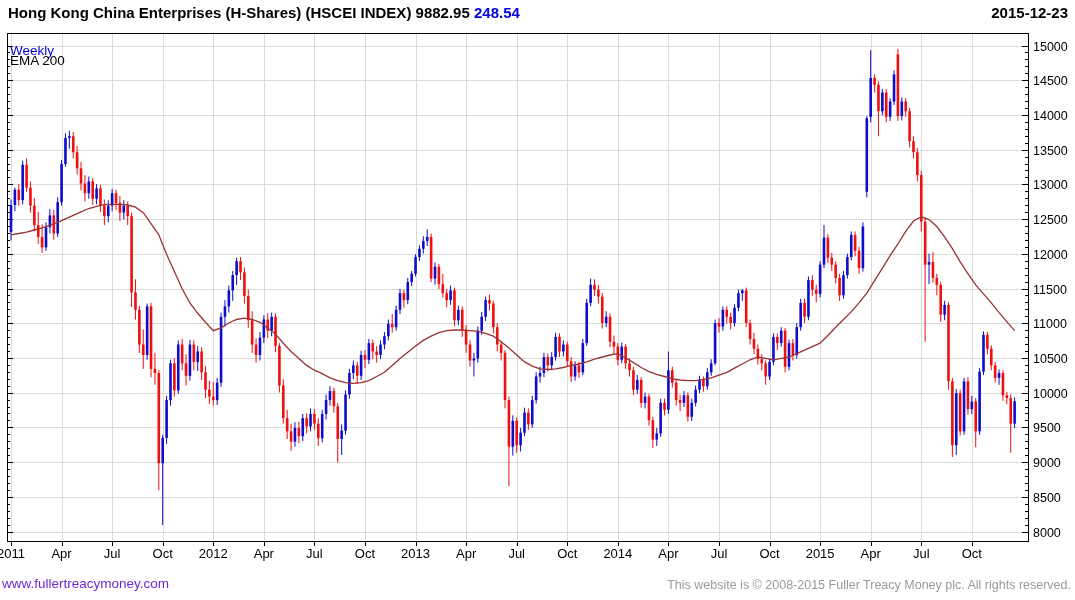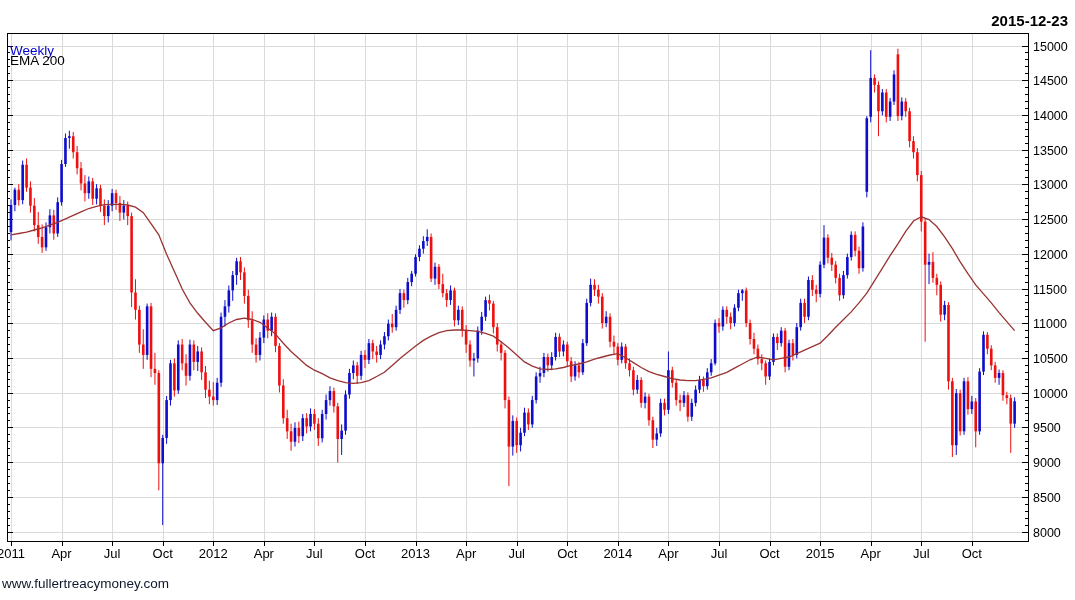--- a/index.html
+++ b/index.html
@@ -1,31 +1,34 @@
 <!DOCTYPE html>
 <html><head>
 <meta charset="utf-8">
 <style>
   html,body{margin:0;padding:0;background:#ffffff;}
   .stage{position:relative;width:1075px;height:600px;background:#fff;overflow:hidden;
          font-family:"Liberation Sans","DejaVu Sans",sans-serif;}
   .titlebar{position:absolute;top:4px;left:8px;font-size:15px;font-weight:bold;color:#000;white-space:nowrap;}
   .titlebar .chg{color:#0000dd;}
-  .datebox{position:absolute;top:4px;right:7px;font-size:15px;font-weight:bold;color:#000;margin-top:8px;}
+  .datebox{position:absolute;top:4px;right:7px;font-size:15px;font-weight:bold;color:#000;}
   .legend-weekly{position:absolute;top:43px;left:10px;font-size:13.5px;color:#0000cc;}
   .legend-ema{position:absolute;top:53px;left:10px;font-size:13.5px;color:#000000;}
-  .footer-link{position:absolute;top:576px;left:2px;font-size:13.5px;color:#0f172a;text-decoration:none;}
+  .footer-link{position:absolute;top:576px;left:2px;font-size:13.5px;color:#6d28d9;text-decoration:none;}
   .footer-copy{position:absolute;top:578px;right:4px;font-size:12.5px;color:#9a9a9a;}
   svg{position:absolute;top:0;left:0;}
 </style>
 </head>
 <body>
 
 <div class="stage">
 
+  <div class="titlebar">
+    <span>Hong Kong China Enterprises (H-Shares) (HSCEI INDEX)</span>&nbsp;<span>9882.95</span>&nbsp;<span class="chg">248.54</span>
+  </div>
 
   <div class="datebox">2015-12-23</div>
 
   <svg id="chart-svg" width="1075" height="600">
       <line x1="7" x2="1028" y1="46" y2="46" stroke="#dadada" stroke-width="1" shape-rendering="crispEdges"></line>
       <line x1="7" x2="1028" y1="80.71428571428571" y2="80.71428571428571" stroke="#dadada" stroke-width="1" shape-rendering="crispEdges"></line>
       <line x1="7" x2="1028" y1="115.42857142857142" y2="115.42857142857142" stroke="#dadada" stroke-width="1" shape-rendering="crispEdges"></line>
       <line x1="7" x2="1028" y1="150.14285714285714" y2="150.14285714285714" stroke="#dadada" stroke-width="1" shape-rendering="crispEdges"></line>
       <line x1="7" x2="1028" y1="184.85714285714283" y2="184.85714285714283" stroke="#dadada" stroke-width="1" shape-rendering="crispEdges"></line>
       <line x1="7" x2="1028" y1="219.57142857142856" y2="219.57142857142856" stroke="#dadada" stroke-width="1" shape-rendering="crispEdges"></line>
@@ -774,14 +777,15 @@
       <text x="820.12" y="558" fill="#000000" font-size="13" text-anchor="middle" font-family="&quot;Liberation Sans&quot;,&quot;DejaVu Sans&quot;,sans-serif">2015</text>
       <text x="870.69" y="558" fill="#000000" font-size="13" text-anchor="middle" font-family="&quot;Liberation Sans&quot;,&quot;DejaVu Sans&quot;,sans-serif">Apr</text>
       <text x="921.26" y="558" fill="#000000" font-size="13" text-anchor="middle" font-family="&quot;Liberation Sans&quot;,&quot;DejaVu Sans&quot;,sans-serif">Jul</text>
       <text x="971.83" y="558" fill="#000000" font-size="13" text-anchor="middle" font-family="&quot;Liberation Sans&quot;,&quot;DejaVu Sans&quot;,sans-serif">Oct</text>
     </svg>
 
   <div class="legend-weekly">Weekly</div>
   <div class="legend-ema">EMA 200</div>
 
   <a class="footer-link" href="#">www.fullertreacymoney.com</a>
+  <div class="footer-copy">This website is © 2008-2015 Fuller Treacy Money plc. All rights reserved.</div>
 
 </div>
 
 </body></html>

